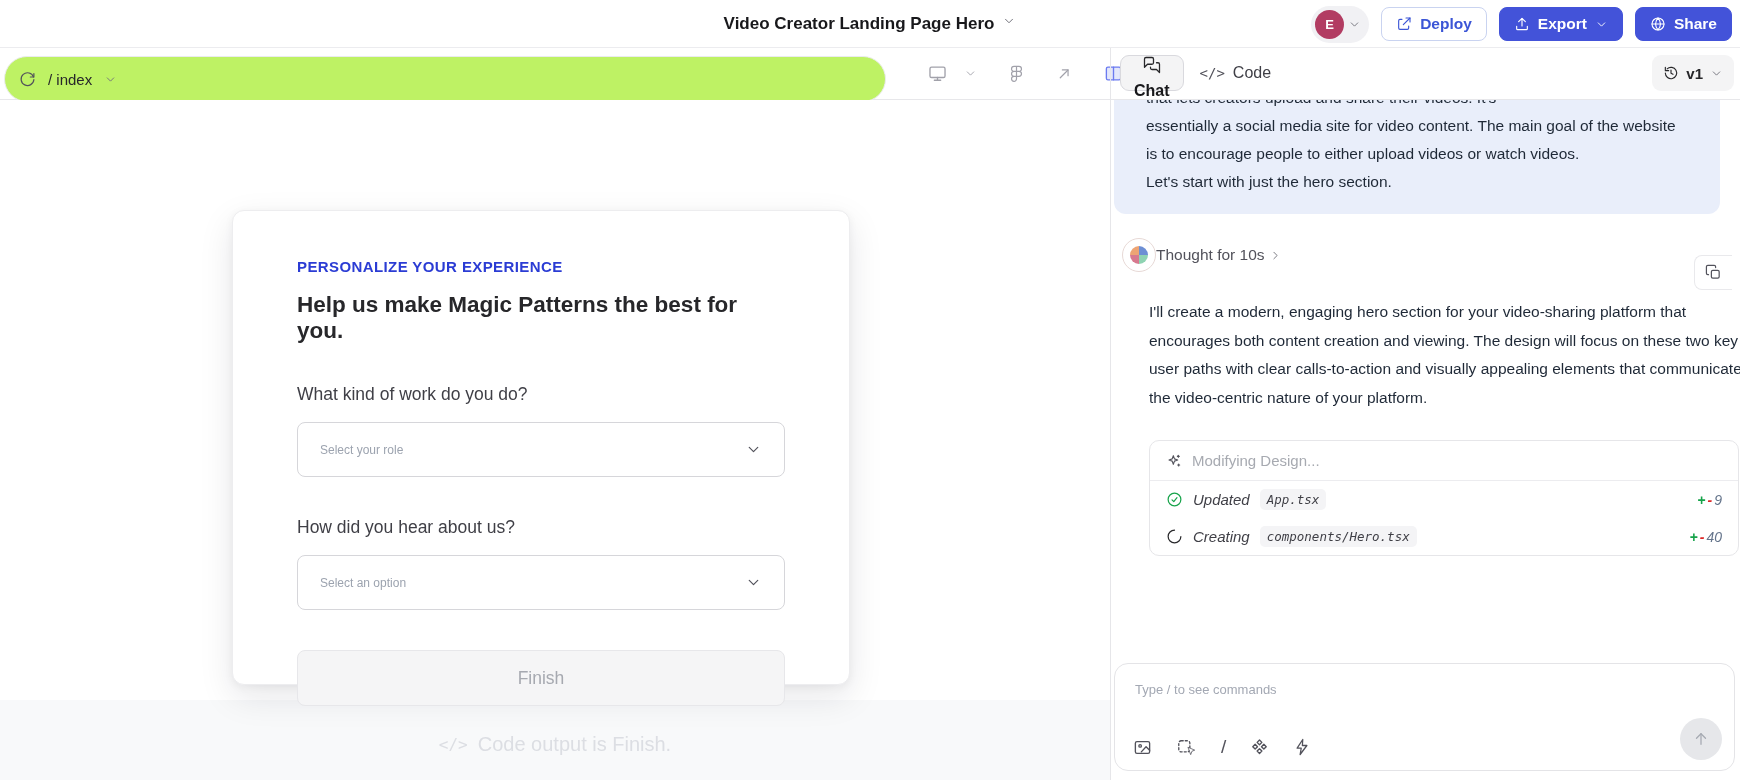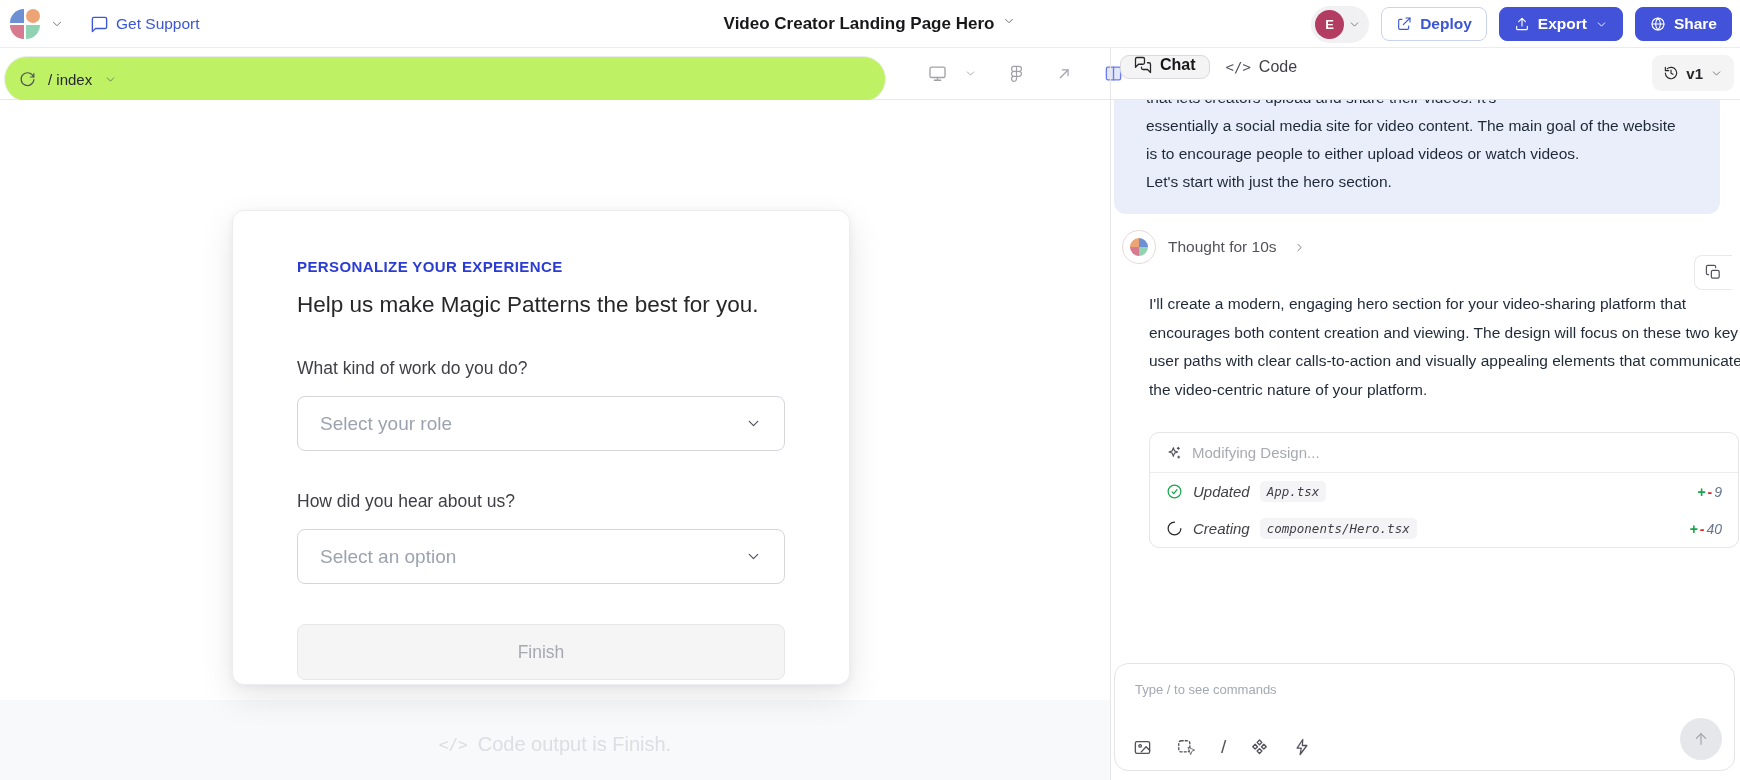--- a/index.html
+++ b/index.html
@@ -29,44 +29,44 @@
   .btn-solid { background:#4353d9; border:1px solid #4353d9; color:#fff; }
 
   
   .toolbar { position:absolute; top:48px; left:0; width:1740px; height:52px; background:#fff; border-bottom:1px solid #e7e7ea; }
   .addr { position:absolute; left:4px; top:8px; width:882px; height:46px; background:#bef264; border:1px solid #ebebee; border-radius:999px; display:flex; align-items:center; gap:12px; padding:0 14px; }
   .addr .path { font-size:15px; color:#27272a; }
   .tb-icons { position:absolute; left:928px; top:8px; height:34px; display:flex; align-items:center; gap:17px; color:#a1a1aa; }
   .tb-split { color:#6b7af0; }
   .vdiv { position:absolute; top:56px; left:1110px; width:1px; height:36px; background:#e4e4e7; }
   .tabs { position:absolute; left:1120px; top:7px; display:flex; align-items:center; gap:16px; }
-  .tab-chat { display:flex; gap:8px; background:#f4f4f5; border:1px solid #d9d9de; border-radius:9px; height:24px; padding:0 13px; font-size:16px; font-weight:600; color:#18181b; cursor:pointer; }
+  .tab-chat { display:flex; align-items:center; gap:8px; background:#f4f4f5; border:1px solid #d9d9de; border-radius:9px; height:36px; padding:0 13px; font-size:16px; font-weight:600; color:#18181b; cursor:pointer;flex-direction:column; }
   .tab-code { display:flex; align-items:center; gap:8px; font-size:16px; color:#3f3f46; cursor:pointer; }
   .code-glyph { font-family:"DejaVu Sans Mono",monospace; font-size:14px; color:#52525b; }
   .version { position:absolute; right:6px; top:7px; display:flex; align-items:center; gap:7px; background:#f4f4f5; border-radius:9px; height:36px; padding:0 11px; font-size:15px; font-weight:600; color:#27272a; cursor:pointer; }
 
   
   .preview { position:absolute; top:100px; left:0; width:1110px; height:680px; background:#fff; }
   .panel-divider { position:absolute; top:48px; left:1110px; width:1px; height:732px; background:#e6e6e9; }
   .preview-footer { position:absolute; left:0; bottom:0; width:100%; height:80px; background:#f8f9fa; display:flex; justify-content:center; }
   .footer-note { margin-top:9px; display:flex; align-items:center; gap:10px; color:#dcdee3; font-size:20px; }
   .footer-note .glyph { font-family:"DejaVu Sans Mono",monospace; font-size:16px; }
 
   .modal { position:absolute; left:232px; top:110px; width:618px; height:475px; background:#fff; border:1px solid #ededef; border-radius:12px; box-shadow:0 12px 34px rgba(16,24,40,.10), 0 2px 8px rgba(16,24,40,.05); padding:47px 64px 0 64px; }
   .eyebrow { color:#2b3cd4; font-size:15px; font-weight:700; letter-spacing:.4px; }
-  .modal h1 { font-size:22.5px; font-weight:400; color:#27272a; margin-top:17px; }
+  .modal h1 { font-size:22.5px; font-weight:700; color:#27272a; margin-top:17px; }
   .q-label { font-size:17.5px; color:#3f3f46; margin-top:40px; }
-  .select { margin-top:17px; height:55px; border:1px solid #d6d6da; border-radius:8px; display:flex; align-items:center; justify-content:space-between; padding:0 22px; color:#9ca3af; font-size:19px; cursor:pointer; }
+  .select { margin-top:17px; height:55px; border:1px solid #d6d6da; border-radius:8px; display:flex; align-items:center; justify-content:space-between; padding:0 22px; color:#9ca3af; font-size:12px; cursor:pointer; }
   .finish { margin-top:40px; height:56px; background:#f5f5f6; border:1px solid #e7e7ea; border-radius:8px; display:flex; align-items:center; justify-content:center; color:#a6a9b0; font-size:17.5px; width:100%; cursor:default; }
 
   
   .chat { position:absolute; top:100px; left:1111px; width:629px; height:680px; background:#fff; }
   .messages { position:absolute; top:0; left:0; right:0; bottom:120px; overflow:hidden; padding-left:3px; }
   .bubble-user { margin-top:-34px; width:606px; background:#e9eefa; border-radius:12px; padding:18px 32px; font-size:15.5px; line-height:28px; color:#1f2937; }
-  .thought-row { margin-top:16px; margin-left:8px; display:flex; align-items:center; gap:12px; }
+  .thought-row { margin-top:24px; margin-left:8px; display:flex; align-items:center; }
   .mp-avatar { width:34px; height:34px; border-radius:50%; border:1px solid #e7d9d6; display:flex; align-items:center; justify-content:center; background:#fff; }
   .mp-pie { width:18px; height:18px; border-radius:50%; background:conic-gradient(#6d8fd4 0 90deg,#8fd3b2 90deg 180deg,#d7798f 180deg 270deg,#eda474 270deg 360deg); }
   .thought-label { color:#52525b; font-size:15.5px; }
   .thought-chev { color:#71717a; margin-left:4px; }
   .copy-btn { position:absolute; top:155px; right:8px; color:#52525b; border:1px solid #e9e9ec; border-radius:8px 0 0 8px; border-right:none; padding:8px 10px; cursor:pointer; background:#fff; }
   .assistant-text { margin:26px 2px 0 35px; width:596px; font-size:15.5px; line-height:28.5px; color:#1f2937; }
 
   .tool-card { margin:28px 4px 0 35px; width:590px; border:1px solid #e6e6e9; border-radius:10px; background:#fff; }
   .tc-head { display:flex; align-items:center; gap:10px; padding:11px 16px; color:#a7aab1; font-size:15px; }
   .tc-head svg { color:#52525b; }
@@ -84,41 +84,20 @@
   .input-actions { position:absolute; left:18px; bottom:12px; display:flex; align-items:center; gap:24px; color:#52525b; }
   .slash-glyph { font-size:19px; color:#52525b; font-style:normal; }
   .send-btn { position:absolute; right:12px; bottom:10px; width:42px; height:42px; border-radius:50%; background:#e6e7ea; color:#a6aab2; display:flex; align-items:center; justify-content:center; cursor:pointer; }
 </style>
 </head>
 <body>
 
 <div id="app">
 
   <div class="header">
-    <div class="hdr-left">
-      <div class="logo">
-        <i class="q1"></i>
-          <i class="q2"></i>
-          <i class="q3"></i>
-          <i class="q4"></i>
-      </div>
-      <span class="chev">
-        <svg class="ic" width="14" height="14" viewBox="0 0 24 24">
-            <polyline points="6 9 12 15 18 9"></polyline>
-          </svg>
-      </span>
-      <div class="support">
-        <span>
-          <svg class="ic" width="19" height="19" viewBox="0 0 24 24">
-              <path d="M21 15a2 2 0 0 1-2 2H7l-4 4V5a2 2 0 0 1 2-2h14a2 2 0 0 1 2 2z"></path>
-            </svg>
-        </span>
-        <span>Get Support</span>
-      </div>
-    </div>
 
     <div class="hdr-title">
       <span>Video Creator Landing Page Hero</span>
       <span class="chev">
         <svg class="ic" width="14" height="14" viewBox="0 0 24 24">
             <polyline points="6 9 12 15 18 9"></polyline>
           </svg>
       </span>
     </div>
 

